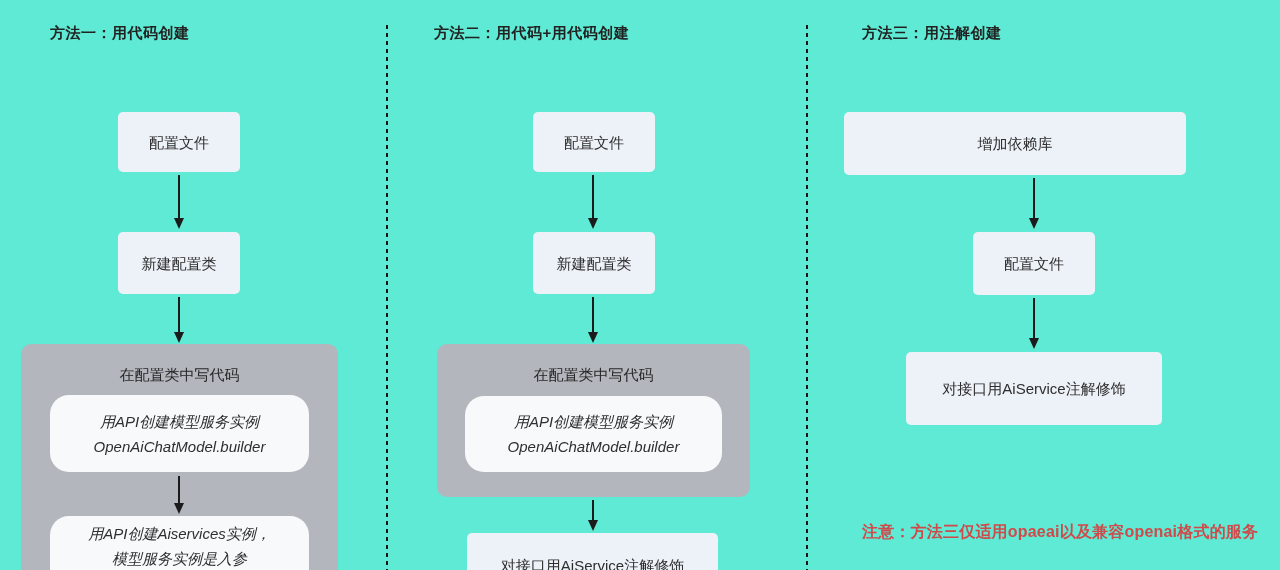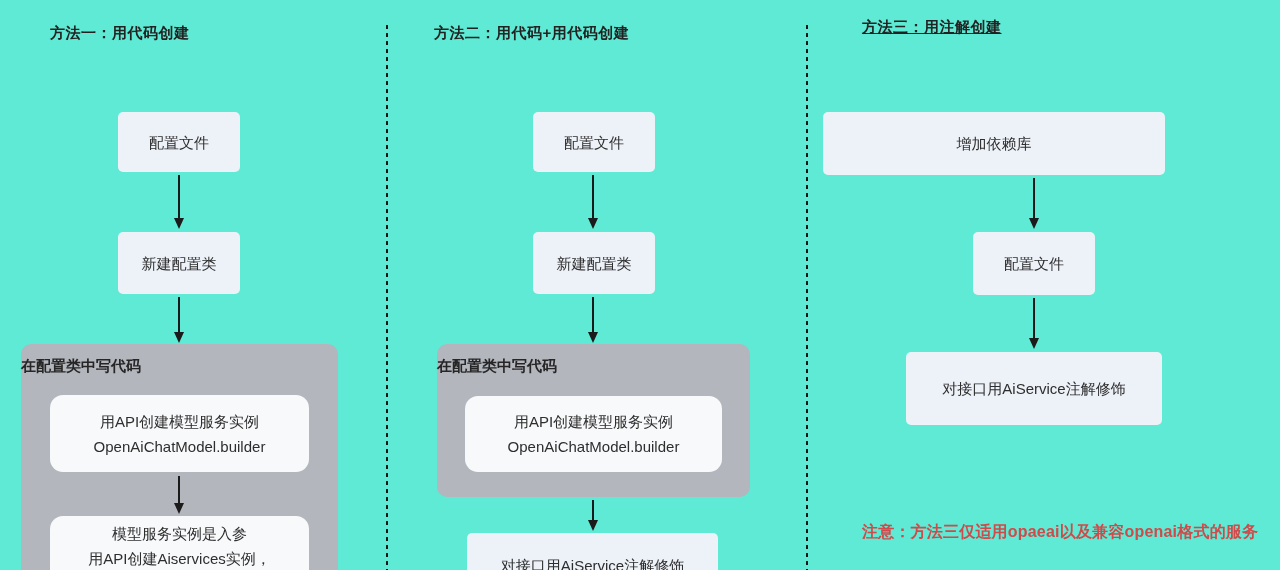--- a/index.html
+++ b/index.html
@@ -30,50 +30,49 @@
   .col-title {
     position: absolute;
     font-size: 15px;
     font-weight: 600;
     color: #222222;
     letter-spacing: 0.5px;
     white-space: nowrap;
   }
   .t1 { left: 50px;  top: 24px; }
   .t2 { left: 434px; top: 24px; }
-  .t3 { left: 862px; top: 18px; text-decoration: underline; }
+  .t3 { left: 862px; top: 24px; }
 
   
   .node {
     position: absolute;
     display: flex;
     flex-direction: column;
     align-items: center;
     justify-content: center;
     text-align: center;
     font-size: 15px;
     color: #2e2e2e;
     line-height: 25px;
   }
   .blue  { background: #edf1f8; border-radius: 5px; }
-  .inner { background: #f8f9fb; border-radius: 13px; }
+  .inner { background: #f8f9fb; border-radius: 19px; font-style: italic; }
   .group {
     position: absolute;
     background: #b3b7bd;
     border-radius: 10px;
   }
   .group-title {
     position: absolute;
-    top: 13px;
+    top: 22px;
     left: 0;
     right: 0;
-    text-align: left;
+    text-align: center;
     font-size: 15px;
     color: #262626;
-    font-weight: bold;
   }
 
   
   .arrow {
     position: absolute;
     width: 2px;
     background: #1b1b1b;
   }
   .arrow::after {
     content: "";
@@ -101,21 +100,21 @@
   .c2b1 { left: 533px; top: 112px; width: 122px; height: 60px; }
   .c2a1 { left: 592px; top: 175px; height: 43px; }
   .c2b2 { left: 533px; top: 232px; width: 122px; height: 62px; }
   .c2a2 { left: 592px; top: 297px; height: 35px; }
   .c2g  { left: 437px; top: 344px; width: 313px; height: 153px; }
   .c2i1 { left: 465px; top: 396px; width: 257px; height: 76px; }
   .c2a3 { left: 592px; top: 500px; height: 20px; }
   .c2b3 { left: 467px; top: 533px; width: 251px; height: 64px; }
 
   
-  .c3b1 { left: 823px; top: 112px; width: 342px; height: 63px; }
+  .c3b1 { left: 844px; top: 112px; width: 342px; height: 63px; }
   .c3a1 { left: 1033px; top: 178px; height: 40px; }
   .c3b2 { left: 973px; top: 232px; width: 122px; height: 63px; }
   .c3a2 { left: 1033px; top: 298px; height: 40px; }
   .c3b3 { left: 906px; top: 352px; width: 256px; height: 73px; }
 
   .note {
     position: absolute;
     left: 862px;
     top: 478px;
     font-size: 16px;
@@ -144,22 +143,22 @@
 
   <div class="group c1g">
     <div class="group-title">在配置类中写代码</div>
   </div>
   <div class="node inner c1i1">
     <span class="line">用API创建模型服务实例</span>
     <span class="line">OpenAiChatModel.builder</span>
   </div>
   <div class="arrow c1ia"></div>
   <div class="node inner c1i2">
+    <span class="line">用API创建Aiservices实例，</span>
     <span class="line">模型服务实例是入参</span>
-    <span class="line">用API创建Aiservices实例，</span>
   </div>
 
   <div class="col-title t2">方法二：用代码+用代码创建</div>
 
   <div class="node blue c2b1">配置文件</div>
   <div class="arrow c2a1"></div>
   <div class="node blue c2b2">新建配置类</div>
   <div class="arrow c2a2"></div>
 
   <div class="group c2g">

